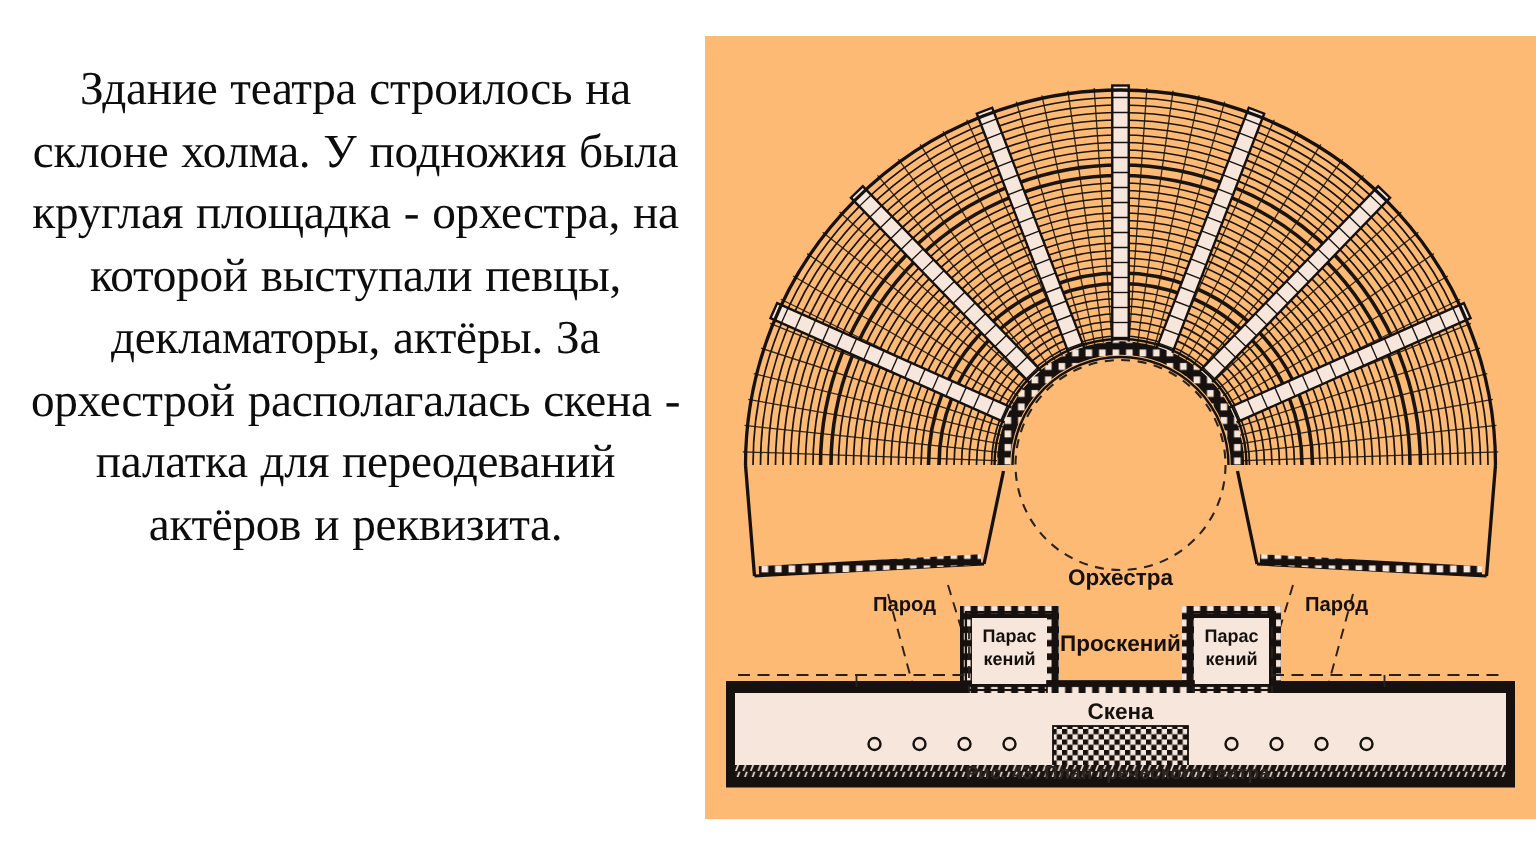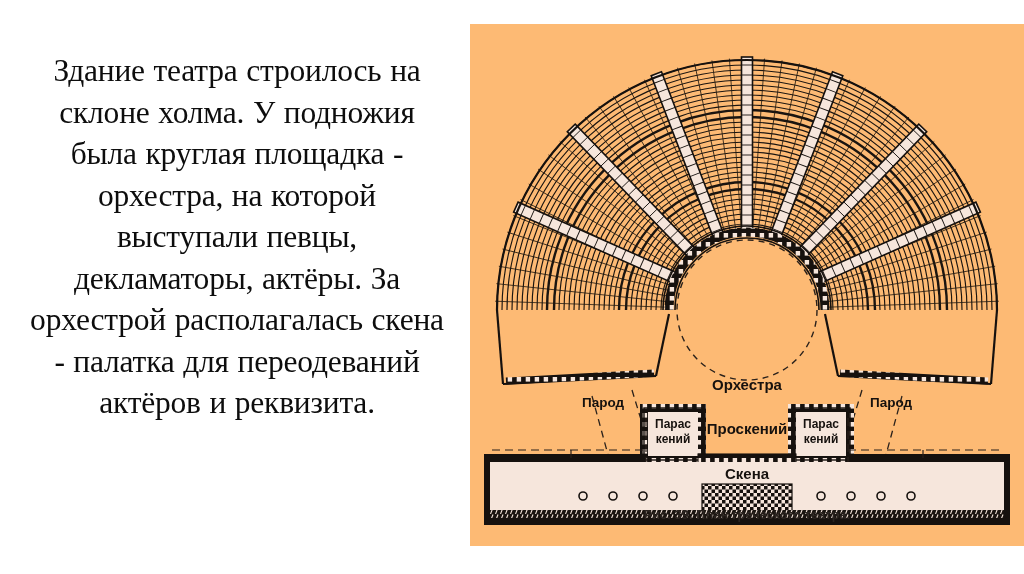--- a/index.html
+++ b/index.html
@@ -30,21 +30,21 @@
     width: 458px;
     text-align: center;
     color: #0d0d0d;
     font-family: "Liberation Serif", "DejaVu Serif", serif;
     font-size: 31.5px;
     line-height: 41.5px;
     letter-spacing: -0.2px;
     word-spacing: 1px;
   }
   #text-block p {
-    margin: 16px;
+    margin: 4px;
   }
 
   
   #figure-panel {
     position: absolute;
     left: 470px;
     top: 24px;
     width: 554px;
     height: 522px;
     background: #fdba74;
@@ -467,16 +467,16 @@
 
         <rect x="232" y="460" width="90" height="28" fill="url(#checker)"></rect>
         <rect x="232" y="460" width="90" height="28" fill="none" stroke="#16110e" stroke-width="1.2"></rect>
 
         <rect x="20" y="486" width="514" height="10" fill="url(#hatchFound)"></rect>
         <rect x="14" y="494" width="526" height="7" fill="#16110e"></rect>
       </g>
 
     </svg>
 
-    <div id="figure-caption">Рис. 39. План греческого театра.</div>
+    <div id="figure-caption">Рис. 43. План греческого театра.</div>
   </div>
 
 </div>
 
 </body></html>

